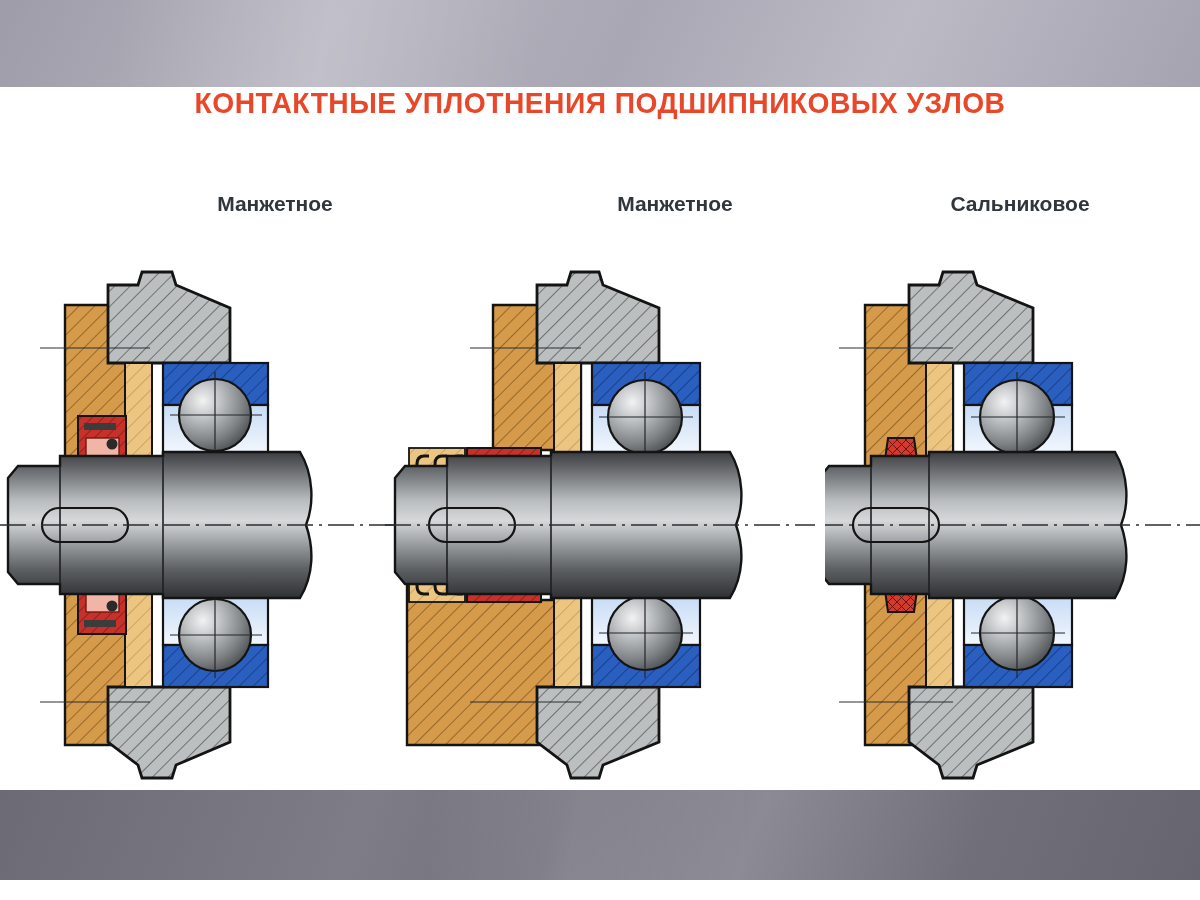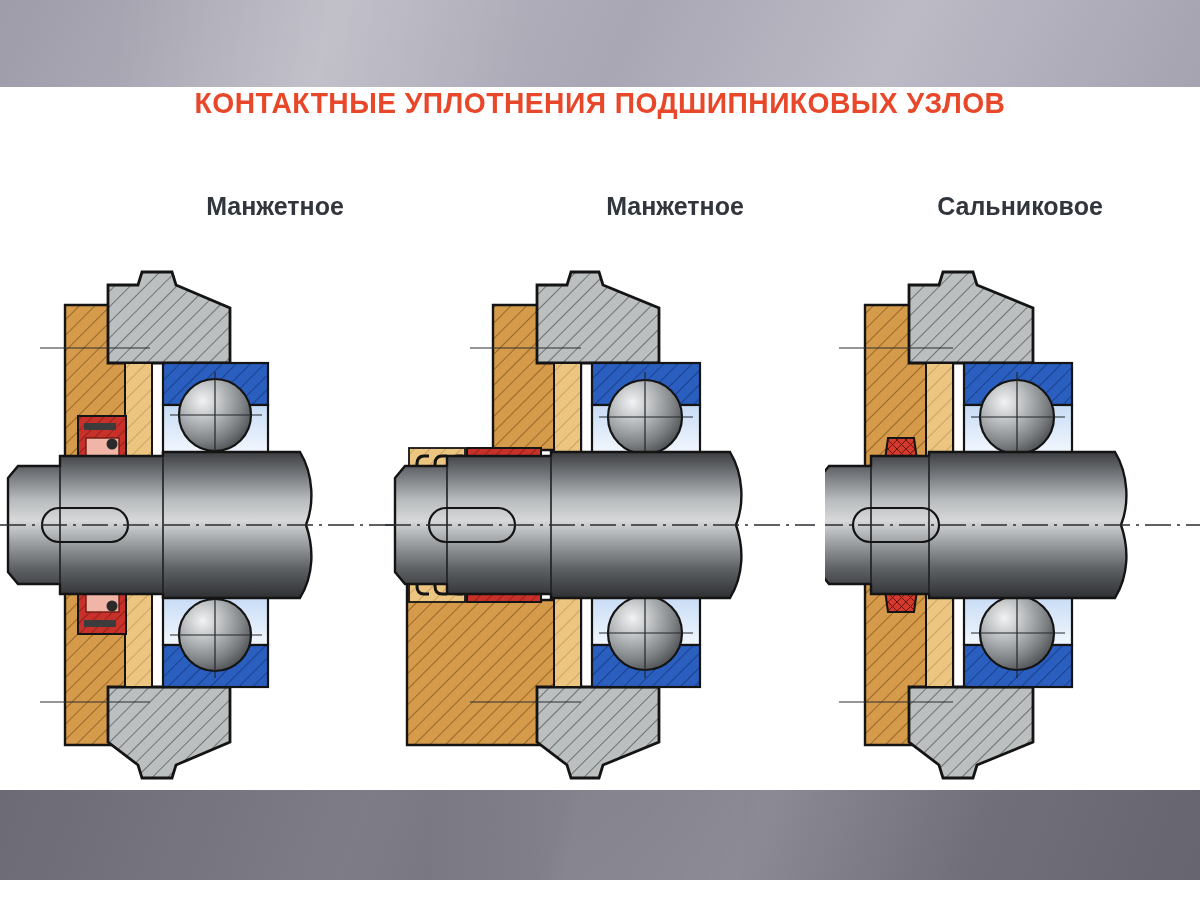--- a/index.html
+++ b/index.html
@@ -33,21 +33,21 @@
   
   .title{
     position:absolute;top:86px;left:0;width:1200px;text-align:center;
     font-size:30px;font-weight:bold;letter-spacing:.5px;
     color:#e8472a;white-space:nowrap;
     font-family:"Liberation Sans","DejaVu Sans",sans-serif;
     transform:scaleX(.94);transform-origin:center;
   }
   .subtitle{
     position:absolute;top:192px;
-    font-size:25px;font-weight:bold;color:#31353c;
+    font-size:21px;font-weight:bold;color:#31353c;
     text-align:center;white-space:nowrap;
   }
   .sub0{left:80px;width:390px;}
   .sub1{left:480px;width:390px;}
   .sub2{left:850px;width:340px;}
 
   
   .asm{position:absolute;top:260px;height:530px;}
   .asm0{left:0px;width:400px;}
   .asm1{left:385px;width:430px;}

